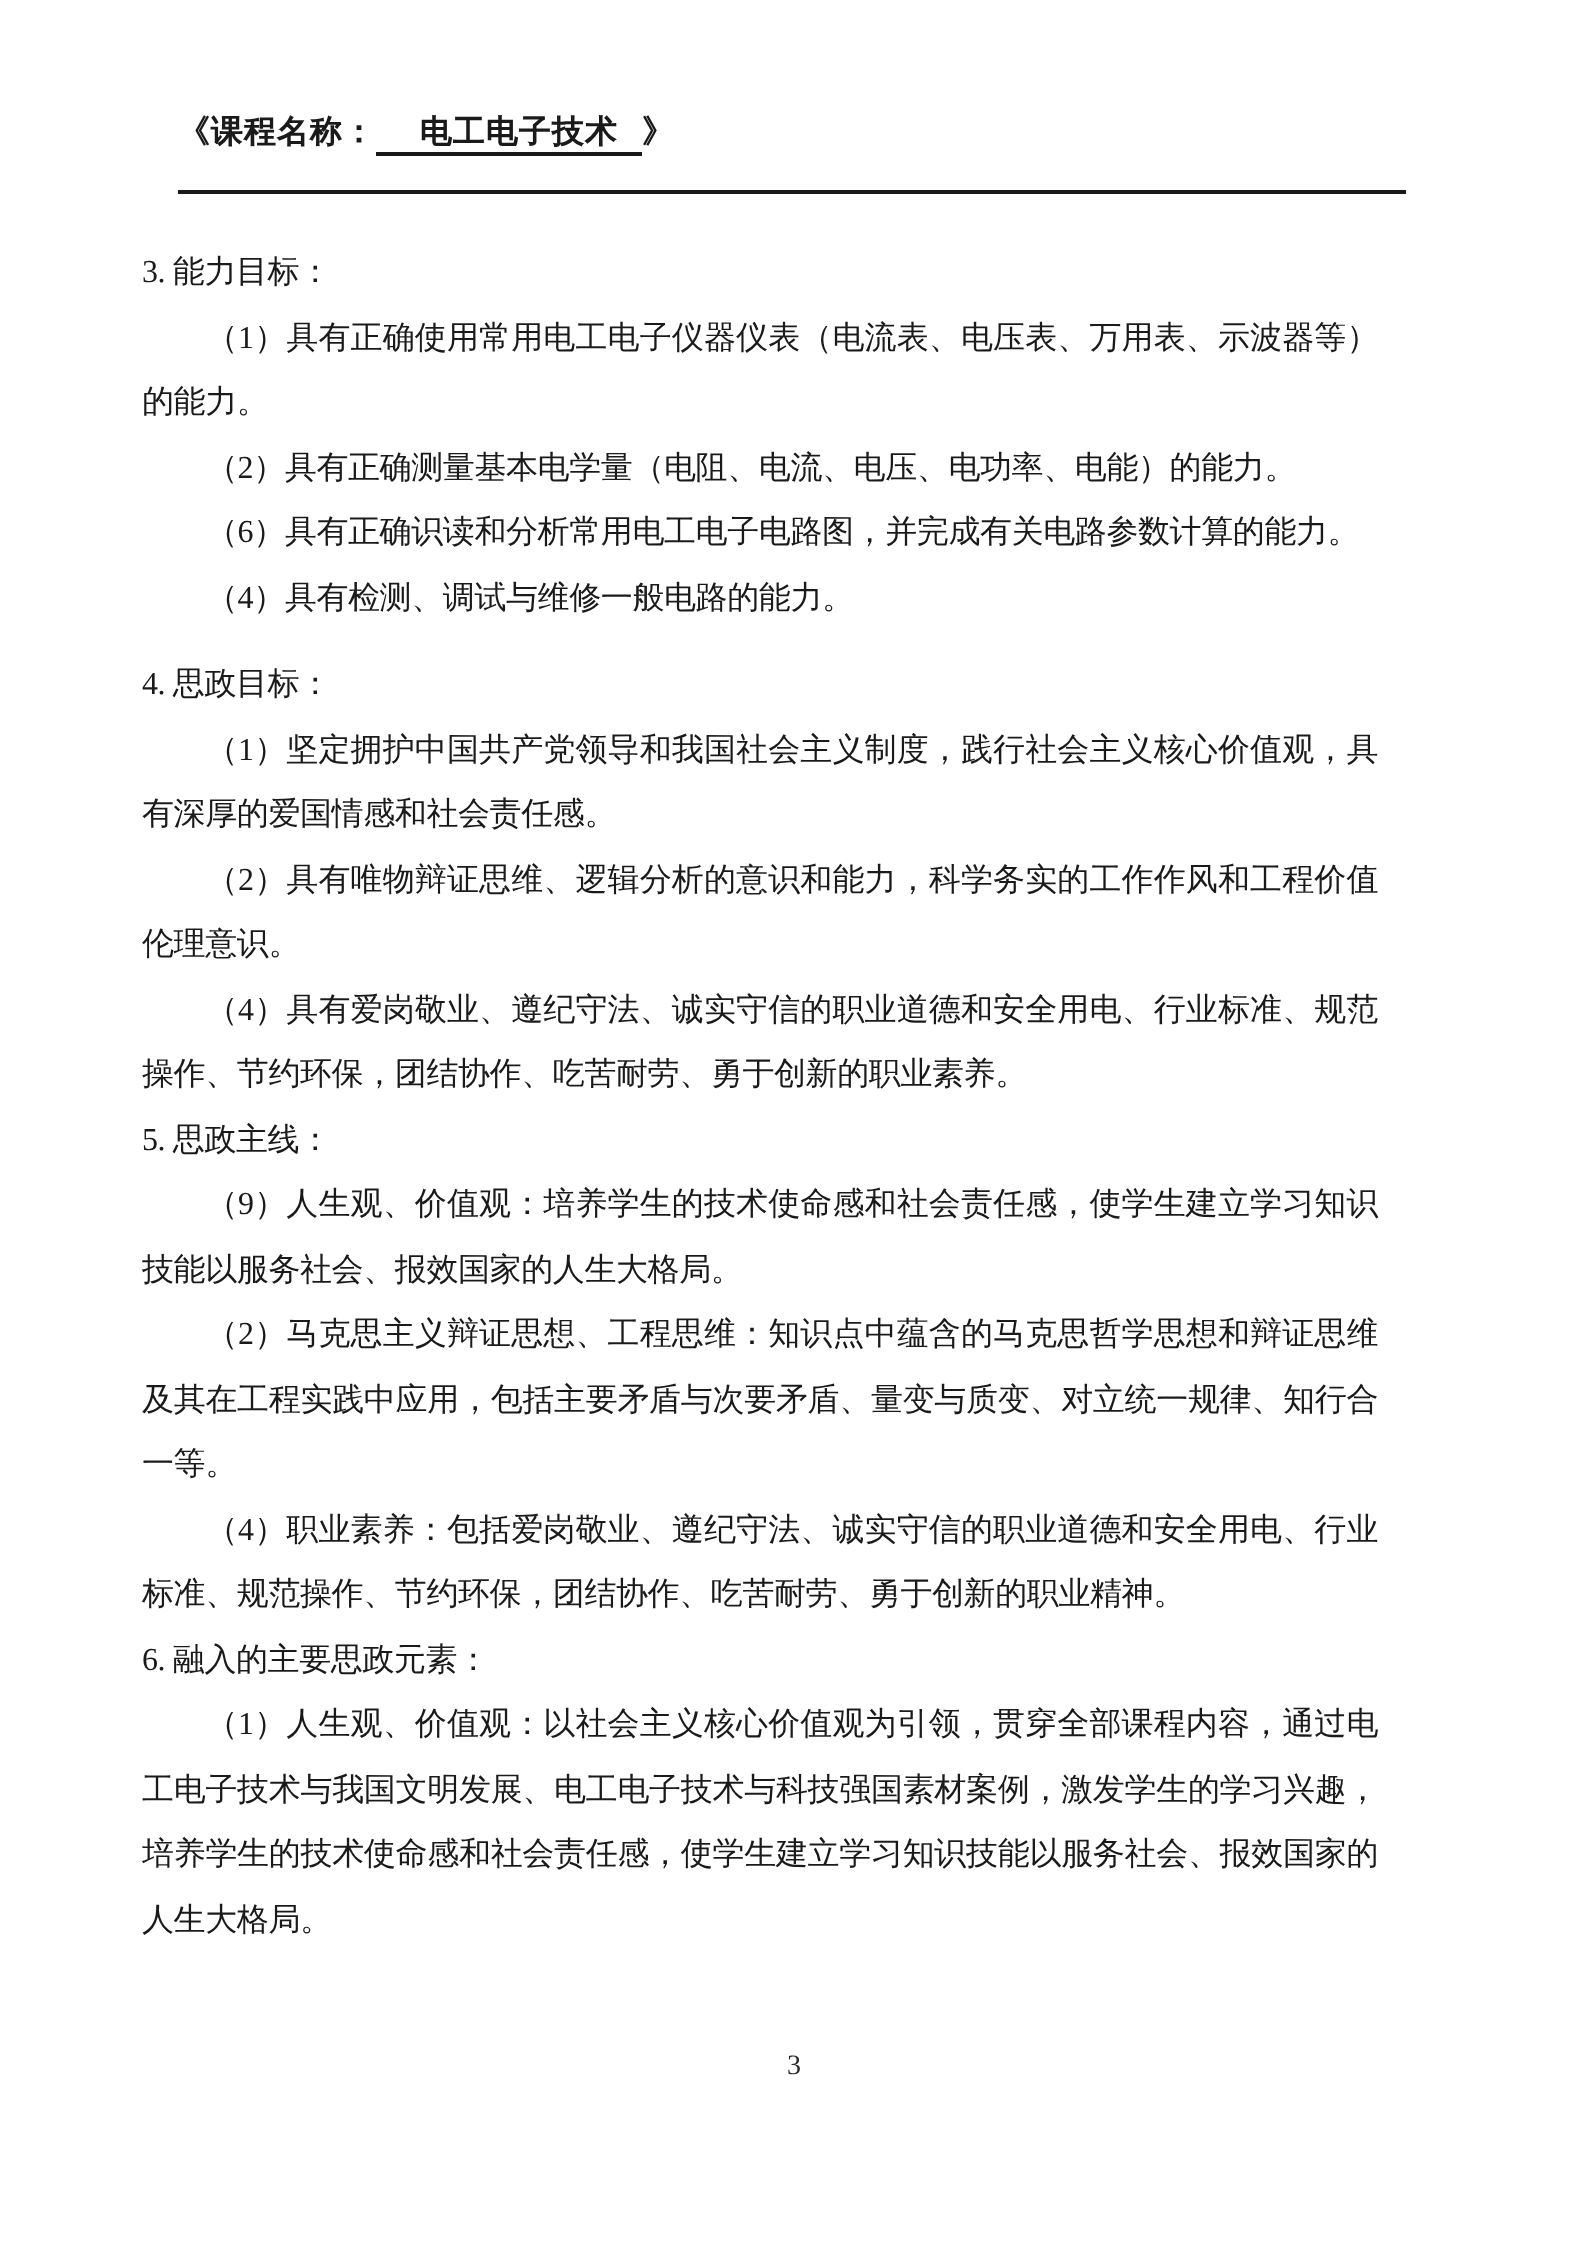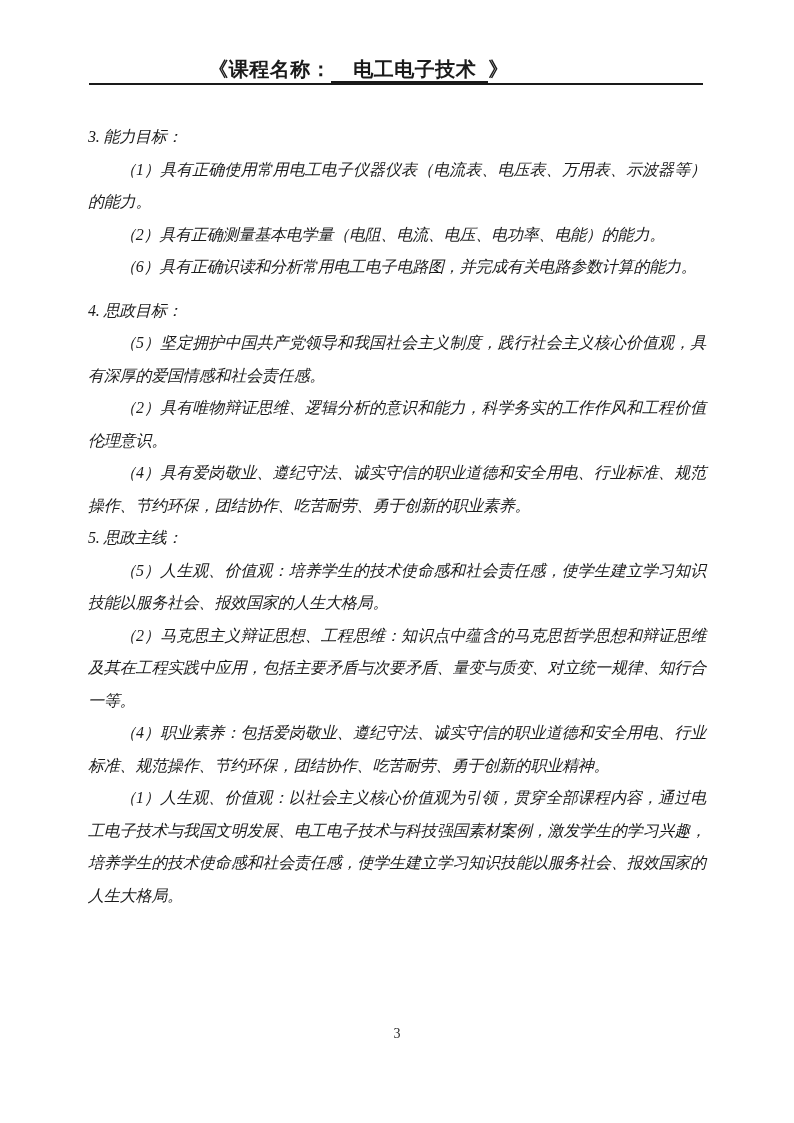--- a/index.html
+++ b/index.html
@@ -17,44 +17,43 @@
     color: #1a1a1a;
   }
   
   .header {
     position: absolute;
     left: 89px;
     top: 56px;
     width: 614px;
     box-sizing: border-box;
     border-bottom: 2px solid #1a1a1a;
-    padding-bottom: 0;
+    padding-bottom: 18px;
     padding-right: 75px;
-    text-align: center;
-    font-size: 20px;
+    text-align: left;
+    font-size: 16px;
     font-weight: bold;
     letter-spacing: 0.5px;
     white-space: nowrap;
   }
   .header .underlined {
     border-bottom: 2px solid #1a1a1a;
     padding: 0 12px 1px 22px;
   }
   
   .content {
     position: absolute;
-    left: 88px;
+    left: 71px;
     top: 121px;
     width: 618px;
     font-size: 16px;
     line-height: 32.5px;
     letter-spacing: -0.2px;
     text-align: justify;
     text-justify: inter-character;
-    font-style: italic;
   }
   .content .section-heading {
     margin: 0;
     text-indent: 0;
   }
   .content .section-heading.space-before {
     margin-top: 11px;
   }
   .content .section-para {
     margin: 0;
@@ -76,28 +75,30 @@
 
 <div class="page">
 
   <div class="header"><span>《课程名称：</span><span class="underlined">电工电子技术</span><span>》</span></div>
 
   <div class="content" id="doc-body">
       <p class="section-heading">3. 能力目标：</p>
       <p class="section-para">（1）具有正确使用常用电工电子仪器仪表（电流表、电压表、万用表、示波器等）的能力。</p>
       <p class="section-para">（2）具有正确测量基本电学量（电阻、电流、电压、电功率、电能）的能力。</p>
       <p class="section-para">（6）具有正确识读和分析常用电工电子电路图，并完成有关电路参数计算的能力。</p>
+      <p class="section-para">（4）具有检测、调试与维修一般电路的能力。</p>
       <p class="section-heading space-before">4. 思政目标：</p>
-      <p class="section-para">（5）坚定拥护中国共产党领导和我国社会主义制度，践行社会主义核心价值观，具有深厚的爱国情感和社会责任感。</p>
+      <p class="section-para">（1）坚定拥护中国共产党领导和我国社会主义制度，践行社会主义核心价值观，具有深厚的爱国情感和社会责任感。</p>
       <p class="section-para">（2）具有唯物辩证思维、逻辑分析的意识和能力，科学务实的工作作风和工程价值伦理意识。</p>
       <p class="section-para">（4）具有爱岗敬业、遵纪守法、诚实守信的职业道德和安全用电、行业标准、规范操作、节约环保，团结协作、吃苦耐劳、勇于创新的职业素养。</p>
       <p class="section-heading">5. 思政主线：</p>
-      <p class="section-para">（5）人生观、价值观：培养学生的技术使命感和社会责任感，使学生建立学习知识技能以服务社会、报效国家的人生大格局。</p>
+      <p class="section-para">（9）人生观、价值观：培养学生的技术使命感和社会责任感，使学生建立学习知识技能以服务社会、报效国家的人生大格局。</p>
       <p class="section-para">（2）马克思主义辩证思想、工程思维：知识点中蕴含的马克思哲学思想和辩证思维及其在工程实践中应用，包括主要矛盾与次要矛盾、量变与质变、对立统一规律、知行合一等。</p>
       <p class="section-para">（4）职业素养：包括爱岗敬业、遵纪守法、诚实守信的职业道德和安全用电、行业标准、规范操作、节约环保，团结协作、吃苦耐劳、勇于创新的职业精神。</p>
+      <p class="section-heading">6. 融入的主要思政元素：</p>
       <p class="section-para">（1）人生观、价值观：以社会主义核心价值观为引领，贯穿全部课程内容，通过电工电子技术与我国文明发展、电工电子技术与科技强国素材案例，激发学生的学习兴趣，培养学生的技术使命感和社会责任感，使学生建立学习知识技能以服务社会、报效国家的人生大格局。</p>
     </div>
 
   <div class="footer">
     <span>3</span>
   </div>
 
 </div>
 
 </body></html>

